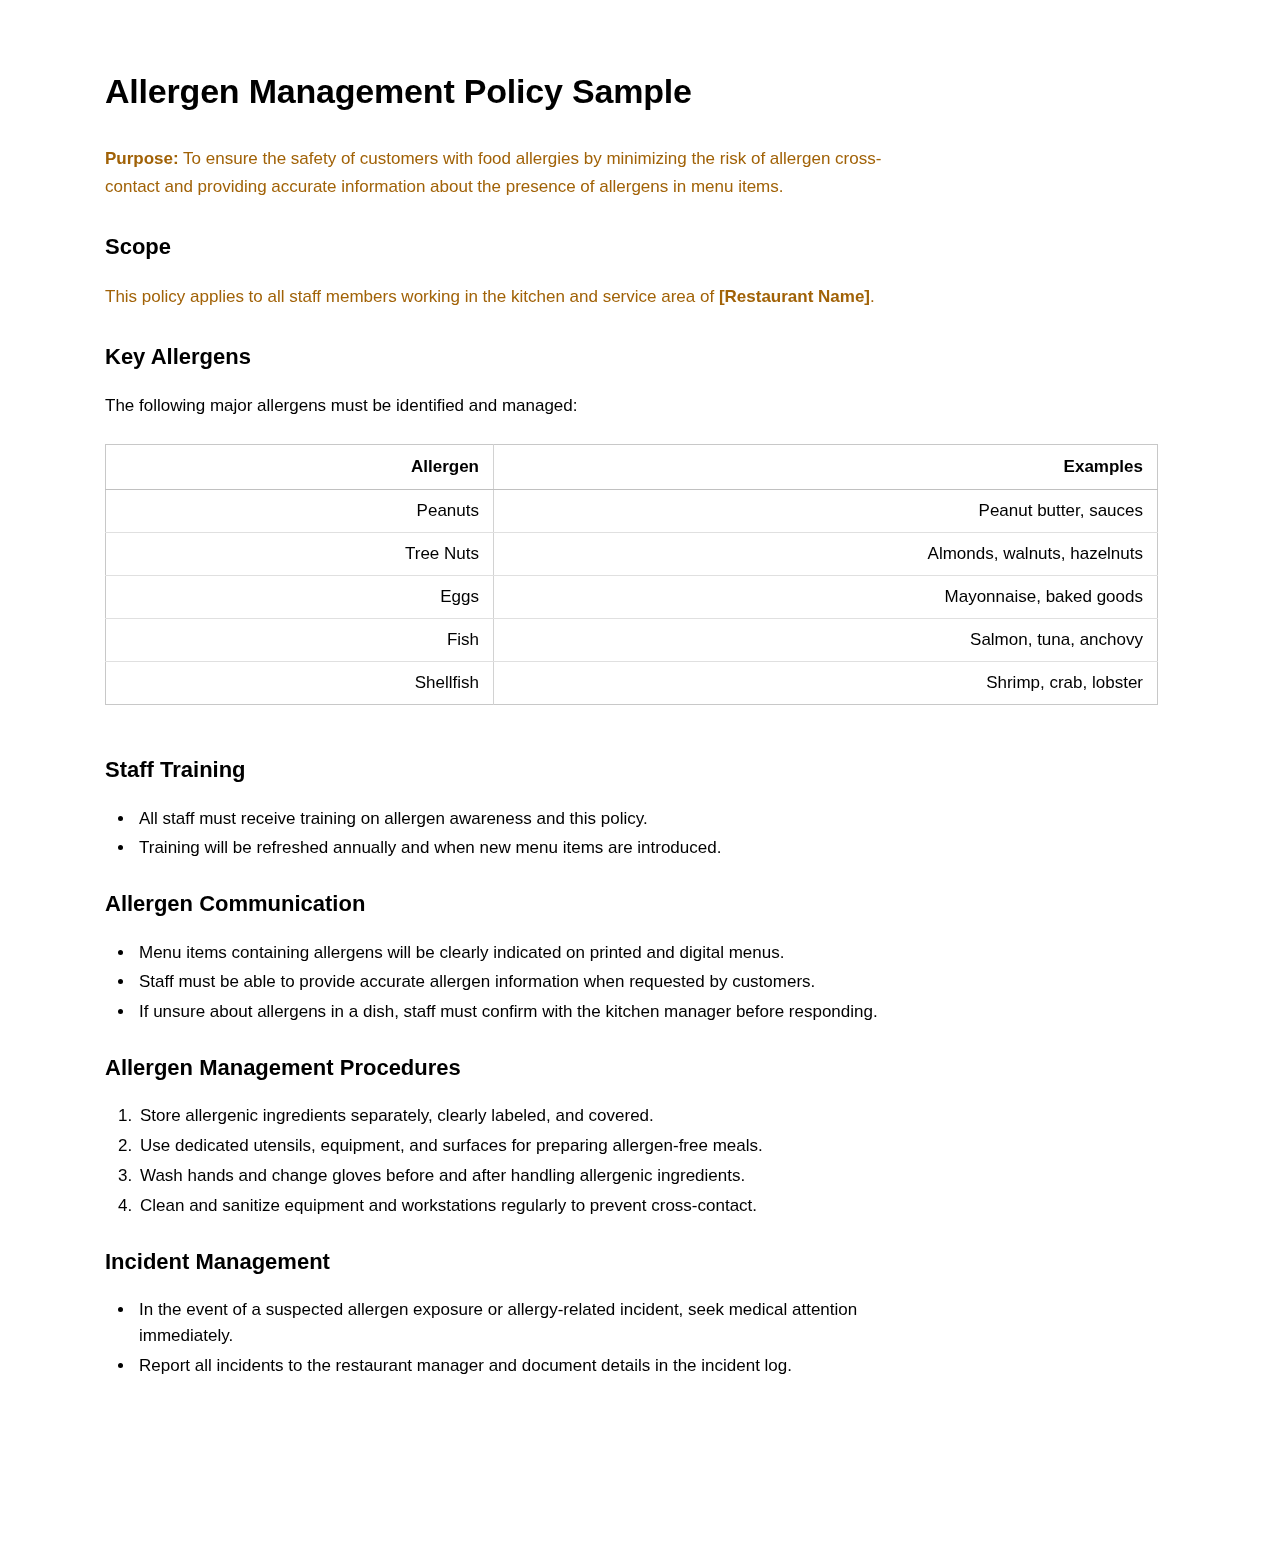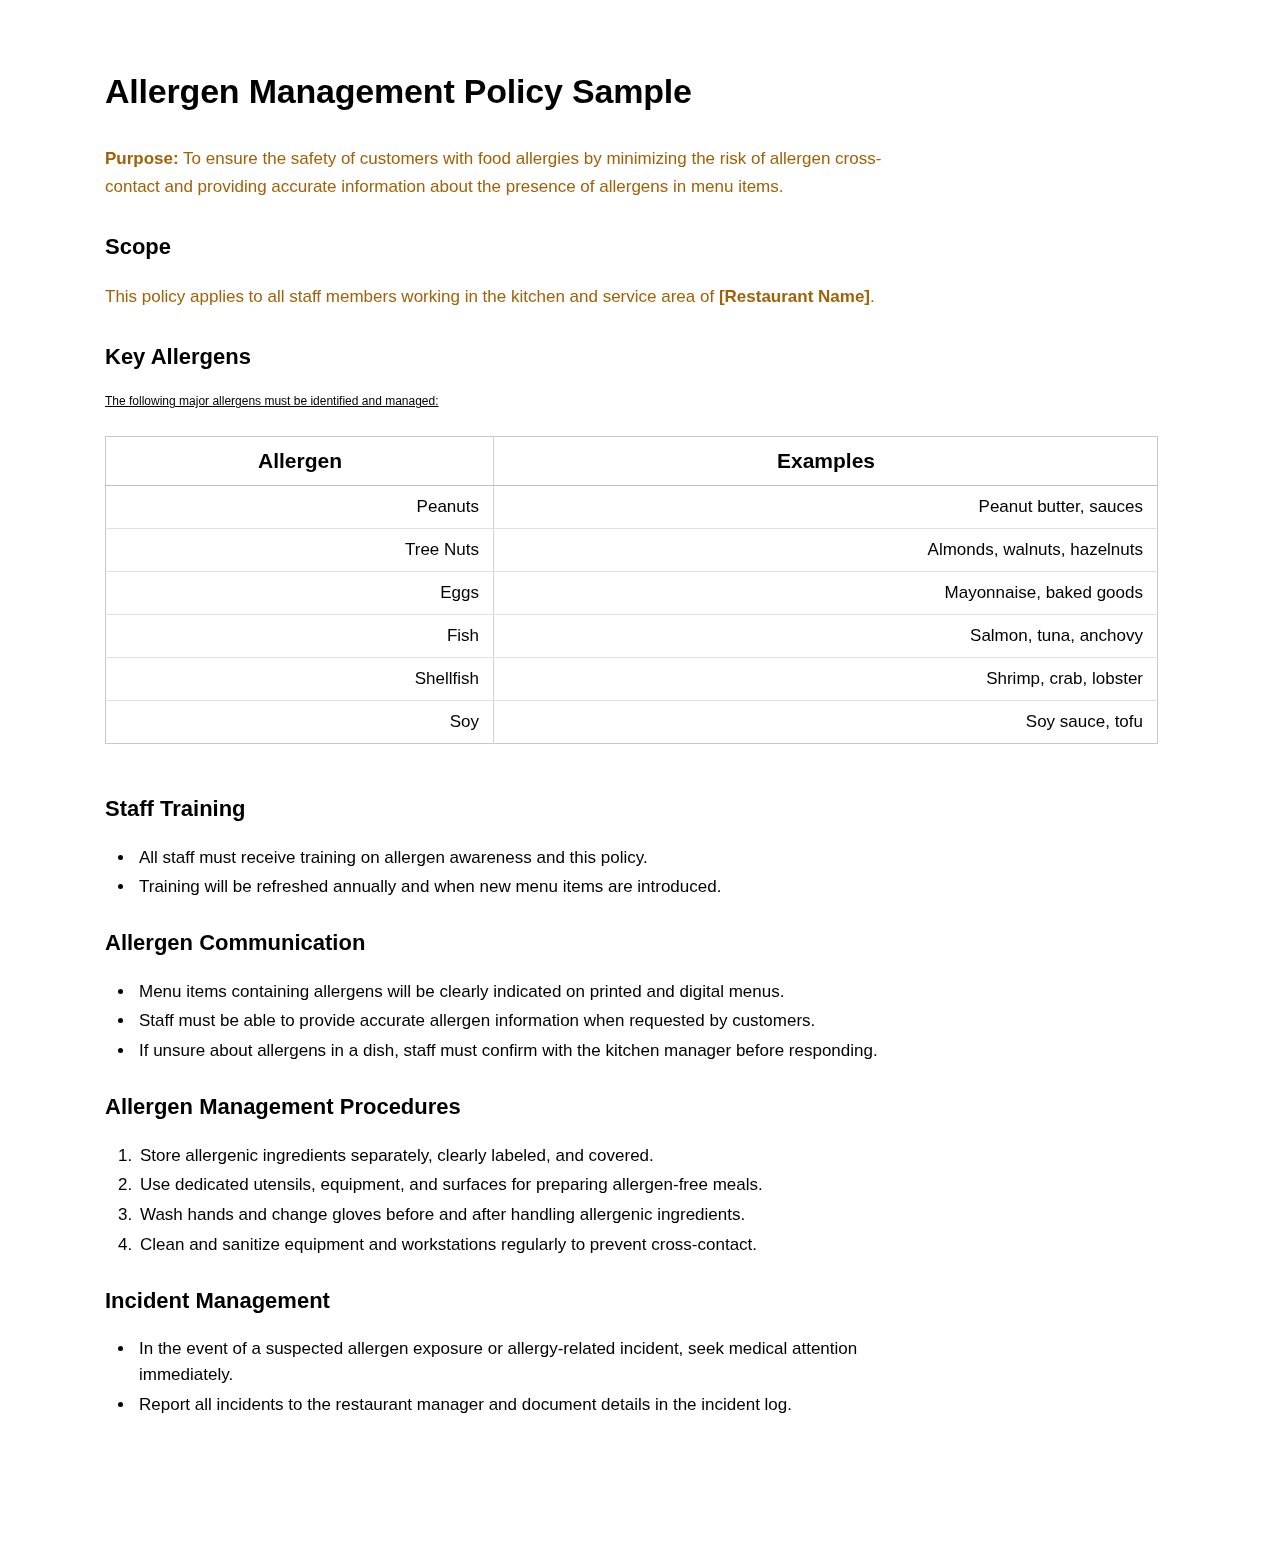--- a/index.html
+++ b/index.html
@@ -40,40 +40,39 @@
   h2.section-heading {
     font-size: 22px;
     font-weight: bold;
     line-height: 1.2;
     margin: 34px 0 22px 0;
   }
   h2.section-heading.tight {
     margin-top: 30px;
   }
   .intro-line {
-    font-size: 12px;
+    font-size: 17px;
     line-height: 1.6;
     margin: 1px 0 24px 0;
-    text-decoration: underline;
   }
   table.allergen-table {
     border-collapse: collapse;
     width: 1052px;
     table-layout: fixed;
     margin: 0 0 6px 0;
     border-top: 1px solid #c8c8c8;
     border-left: 1px solid #c8c8c8;
     border-right: 1px solid #c8c8c8;
     border-bottom: 1px solid #c8c8c8;
   }
   table.allergen-table col.col-allergen { width: 388px; }
   table.allergen-table col.col-examples { width: 664px; }
   table.allergen-table th {
-    text-align: center;
-    font-size: 21px;
+    text-align: right;
+    font-size: 17px;
     font-weight: bold;
     padding: 12px 14px 12px 15px;
     border-bottom: 1px solid #c0c0c0;
     border-right: 1px solid #d2d2d2;
     vertical-align: middle;
   }
   table.allergen-table th:last-child { border-right: none; }
   table.allergen-table td {
     text-align: right;
     font-size: 17px;
@@ -152,24 +151,20 @@
         <td>Mayonnaise, baked goods</td>
       </tr>
       <tr>
         <td>Fish</td>
         <td>Salmon, tuna, anchovy</td>
       </tr>
       <tr>
         <td>Shellfish</td>
         <td>Shrimp, crab, lobster</td>
       </tr>
-      <tr>
-        <td>Soy</td>
-        <td>Soy sauce, tofu</td>
-      </tr>
     </tbody>
   </table>
 
   <div class="after-table-gap"></div>
 
   <h2 class="section-heading">Staff Training</h2>
   <ul class="policy-list">
     <li>All staff must receive training on allergen awareness and this policy.</li>
     <li>Training will be refreshed annually and when new menu items are introduced.</li>
   </ul>

